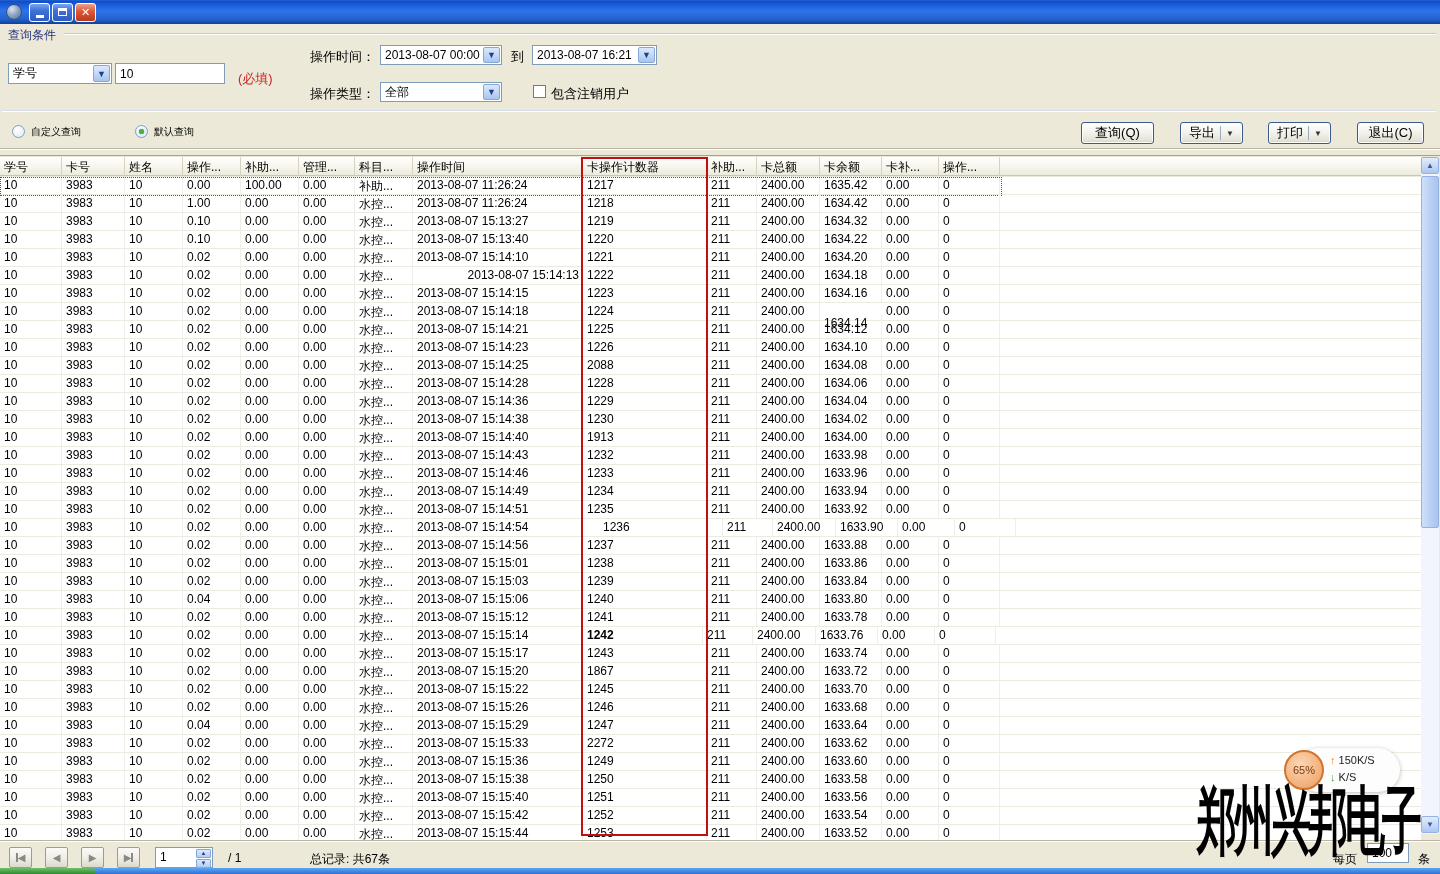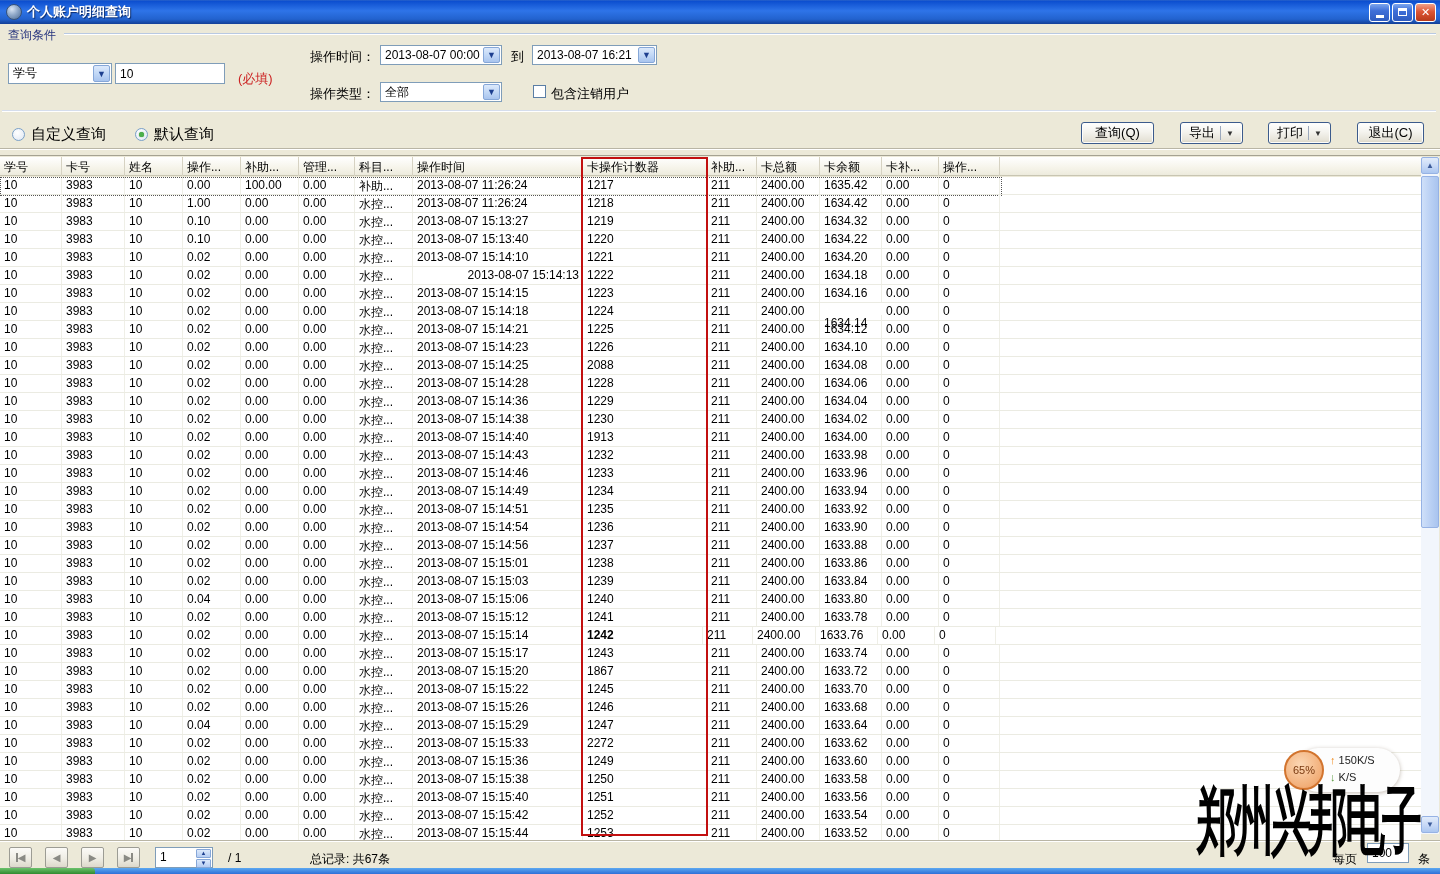--- a/index.html
+++ b/index.html
@@ -37,21 +37,21 @@
   .combo-arrow { width:17px; align-self:stretch; flex:none; margin:1px;
     background:linear-gradient(180deg,#DCE9FB 0%,#C2D8F6 50%,#A8C4EE 100%);
     border:1px solid #86A7D8; border-radius:2px;
     display:flex; align-items:center; justify-content:center; color:#1D3F8F; font-size:9px; }
   input.xp-input { border:1px solid #7F9DB9; background:#fff; font:12px "Liberation Sans",sans-serif; padding:0 4px; }
 
   .lbl { position:absolute; font-size:13px; color:#000; }
   .required { color:#CC2222; }
 
   
-  .radio-wrap { position:absolute; display:flex; align-items:center; gap:6px; font-size:15px; }
+  .radio-wrap { position:absolute; display:flex; gap:6px; font-size:10px; }
   .radio-circle { width:13px; height:13px; border-radius:50%; border:1px solid #7AA0C8;
     background:radial-gradient(circle at 40% 35%, #fff 0%, #E8EEF6 70%, #D0DCEA 100%); position:relative; flex:none; }
   .radio-circle.on::after { content:''; position:absolute; left:3px; top:3px; width:5px; height:5px;
     border-radius:50%; background:#4CB04C; box-shadow:0 0 1px #2A7A2A; }
 
   
   .xp-btn { position:absolute; height:22px; border:1px solid #3C5B8C; border-radius:3px;
     background:linear-gradient(180deg,#FFFFFF 0%,#F4F3EE 45%,#E6E3D8 85%,#D8D2C2 100%);
     display:flex; align-items:center; justify-content:center; font-size:13px; color:#000;
     box-shadow:inset 0 0 0 1px #FDFDFB; }
@@ -120,21 +120,20 @@
   .watermark { position:absolute; left:1197px; top:770px; z-index:50; font-size:40px; font-weight:bold;
     letter-spacing:-3px; color:#000; white-space:nowrap; transform:scaleY(1.85); transform-origin:top left; }
 </style>
 </head>
 <body>
 
 <div id="app">
 
   <div class="titlebar">
     <div class="title-icon"></div>
-    <div class="title-text">个人账户明细查询</div>
     <div class="winbtn">
         <span class="minimize-glyph"></span>
       </div>
     <div class="winbtn">
         <span class="restore-glyph"></span>
       </div>
     <div class="winbtn close">
         <span class="glyph">✕</span>
       </div>
   </div>
@@ -540,21 +539,21 @@
       </div>
       <div class="trow">
         <div class="tcell" style="width: 62px;">10</div>
         <div class="tcell" style="width: 63px;">3983</div>
         <div class="tcell" style="width: 58px;">10</div>
         <div class="tcell" style="width: 58px;">0.02</div>
         <div class="tcell" style="width: 58px;">0.00</div>
         <div class="tcell" style="width: 56px;">0.00</div>
         <div class="tcell" style="width: 58px;">水控...</div>
         <div class="tcell" style="width: 170px;">2013-08-07 15:14:54</div>
-        <div class="tcell" style="width: 124px;">1236</div>
+        <div class="tcell" style="width: 124px; margin-left: 16px;">1236</div>
         <div class="tcell" style="width: 50px;">211</div>
         <div class="tcell" style="width: 63px;">2400.00</div>
         <div class="tcell" style="width: 62px;">1633.90</div>
         <div class="tcell" style="width: 57px;">0.00</div>
         <div class="tcell" style="width: 61px;">0</div>
         <div class="tcell filler"></div>
       </div>
       <div class="trow">
         <div class="tcell" style="width: 62px;">10</div>
         <div class="tcell" style="width: 63px;">3983</div>

